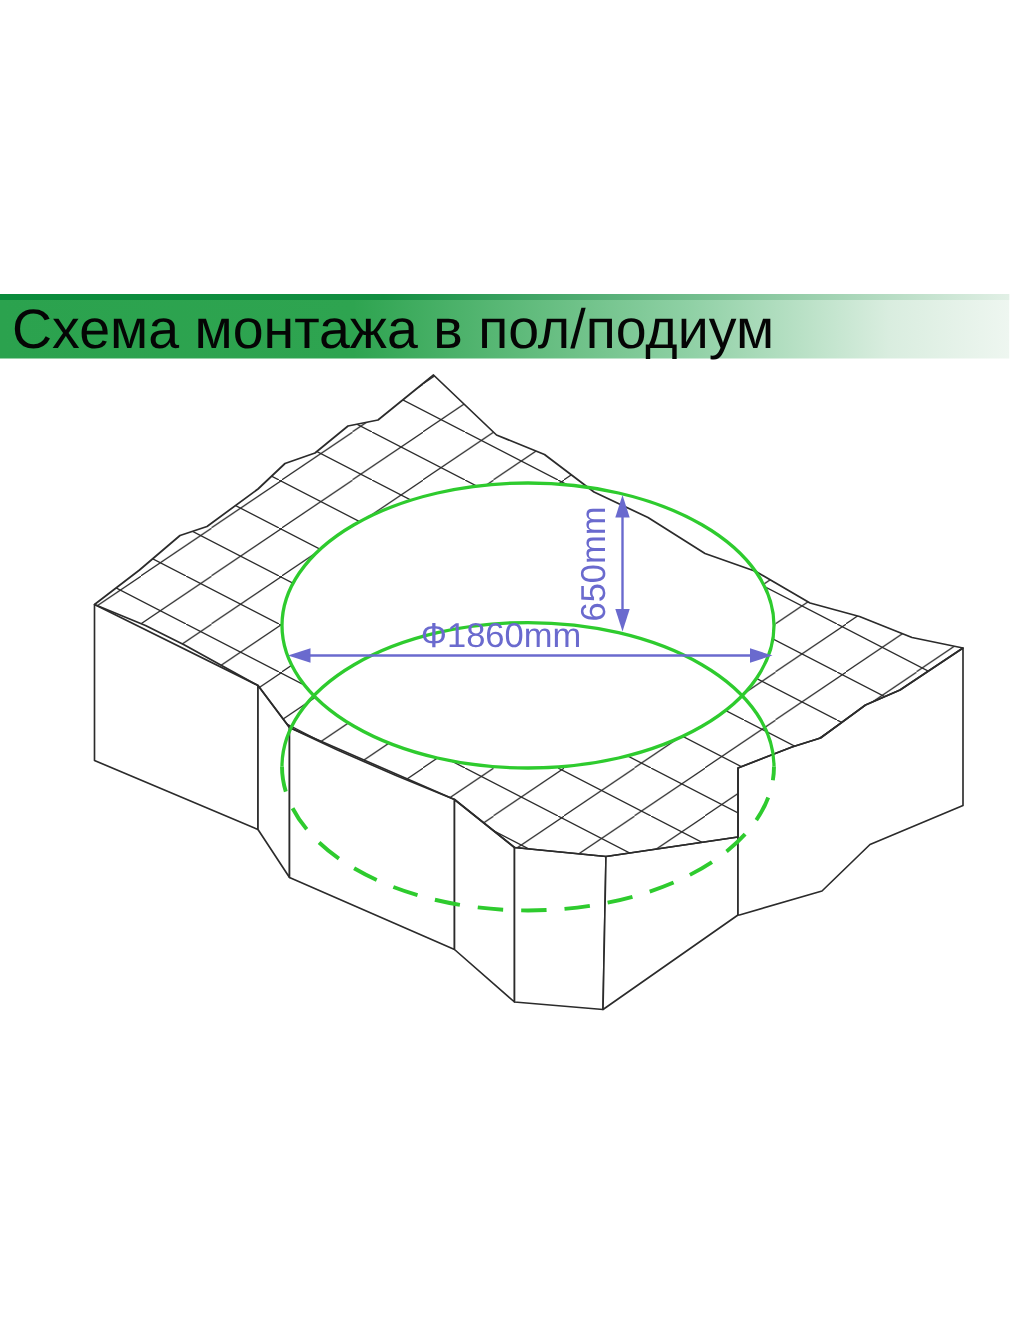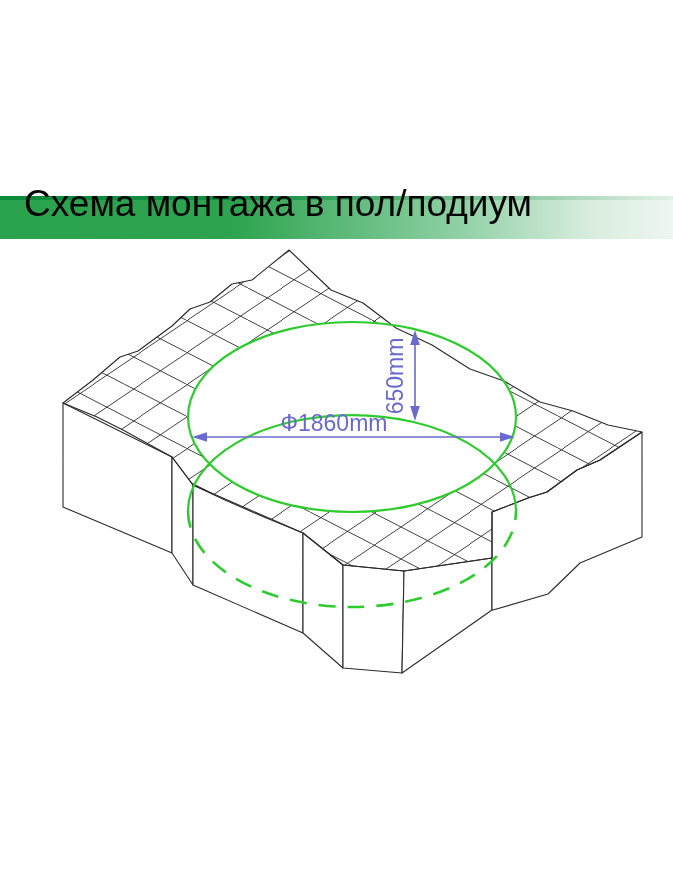--- a/index.html
+++ b/index.html
@@ -11,21 +11,21 @@
   
   .banner{
     position:absolute;top:196px;left:0;width:673px;height:43px;
     background:linear-gradient(to right,#2BA24E 0%,#2EA450 35%,#8ED0A4 68%,#D9EDDF 88%,#EEF6F0 100%);
   }
   .banner::before{
     content:"";position:absolute;top:0;left:0;right:0;height:4px;
     background:linear-gradient(to right,#0A8B3B 0%,#128E41 38%,#7CC295 72%,#E2F0E6 100%);
   }
   .banner h1{
-    position:absolute;left:8px;bottom:-1px;margin:16px;
+    position:absolute;left:8px;bottom:-1px;margin:0;
     font-size:37px;font-weight:400;line-height:1.05;color:#050505;
     white-space:nowrap;letter-spacing:0px;
   }
   
   svg.diagram{position:absolute;top:0;left:0;}
   .blackline{stroke:#2B2B2B;stroke-width:1.15;fill:none;stroke-linejoin:round;}
   .wall{fill:#ffffff;stroke:#2B2B2B;stroke-width:1.1;stroke-linejoin:round;}
   .hatchline{stroke:#2B2B2B;stroke-width:0.9;}
   .greenline{stroke:#2ECB2E;stroke-width:2.2;fill:none;}
   .greendash{stroke:#2ECB2E;stroke-width:2.6;fill:none;stroke-dasharray:17 12;}

